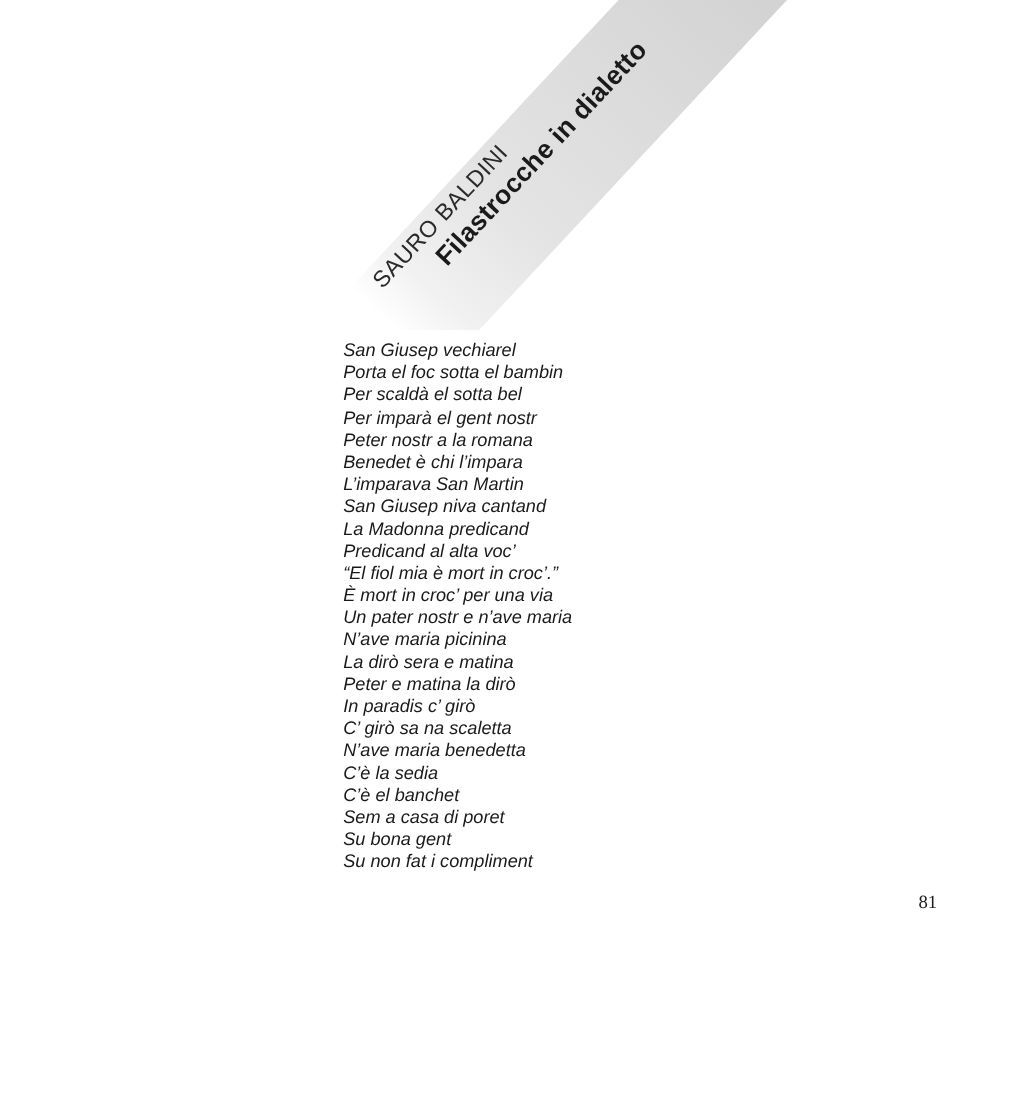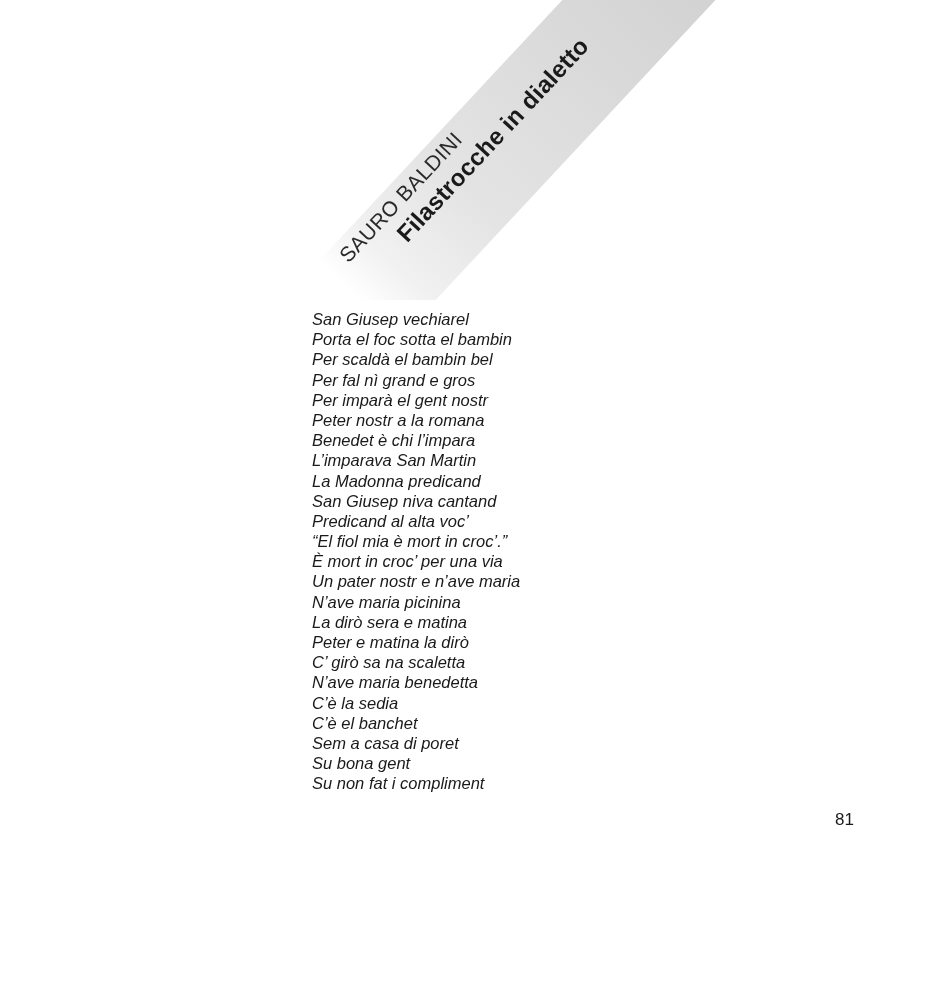--- a/index.html
+++ b/index.html
@@ -86,53 +86,54 @@
       height: 20.2px;
       color: #1a1a1a;
       white-space: nowrap;
     }
     .page-number {
       position: absolute;
       left: 835px;
       top: 810px;
       font-size: 17px;
       color: #1a1a1a;
+      font-family: Liberation Serif, serif;
     }
   </style>
 </head>
 <body>
 
 <div class="page">
 
   <div class="band-wrap">
     <div class="band-strip"></div>
     <div class="band-text">
       <span class="author">SAURO BALDINI</span>
       <span class="book-title">Filastrocche in dialetto</span>
     </div>
   </div>
 
   <ul class="poem">
     <li>San Giusep vechiarel</li>
     <li>Porta el foc sotta el bambin</li>
-    <li>Per scaldà el bambin bel</li>
-    <li>Per fal nì grand e gros</li>
+    <li>Per scaldà el sotta bel</li>
     <li>Per imparà el gent nostr</li>
     <li>Peter nostr a la romana</li>
     <li>Benedet è chi l’impara</li>
     <li>L’imparava San Martin</li>
+    <li>San Giusep niva cantand</li>
     <li>La Madonna predicand</li>
-    <li>San Giusep niva cantand</li>
     <li>Predicand al alta voc’</li>
     <li>“El fiol mia è mort in croc’.”</li>
     <li>È mort in croc’ per una via</li>
     <li>Un pater nostr e n’ave maria</li>
     <li>N’ave maria picinina</li>
     <li>La dirò sera e matina</li>
     <li>Peter e matina la dirò</li>
+    <li>In paradis c’ girò</li>
     <li>C’ girò sa na scaletta</li>
     <li>N’ave maria benedetta</li>
     <li>C’è la sedia</li>
     <li>C’è el banchet</li>
     <li>Sem a casa di poret</li>
     <li>Su bona gent</li>
     <li>Su non fat i compliment</li>
   </ul>
 
   <div class="page-number">81</div>

